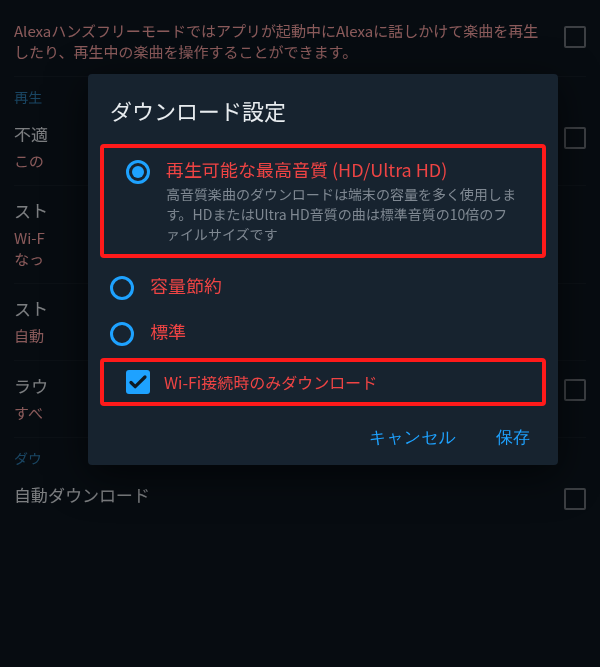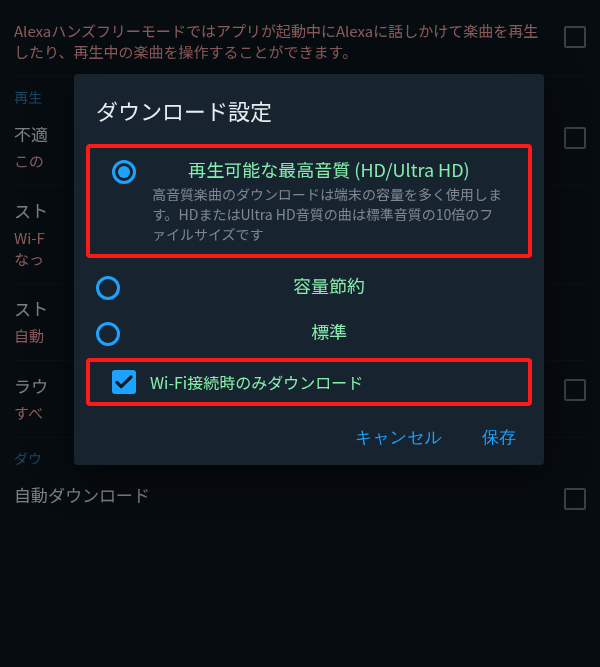--- a/index.html
+++ b/index.html
@@ -21,42 +21,42 @@
       position: absolute; right: 0; top: 18px;
       width: 22px; height: 22px; border: 2px solid #6d747a; border-radius: 2px;
     }
 
     
     .scrim { position: absolute; inset: 0; background: rgba(0,0,0,.45); }
 
     
     .dialog {
       position: absolute;
-      left: 74px; top: 74px;
+      left: 88px; top: 74px;
       width: 470px;
       background: #17232f;
       border-radius: 4px;
       box-shadow: 0 10px 40px rgba(0,0,0,.6);
       padding: 20px 0 8px;
     }
     .dlg-title {
       color: #e8ecef; font-size: 22px; font-weight: 400;
       padding: 0 22px 16px;
     }
     .opt { display: flex; align-items: flex-start; padding: 10px 22px; }
     .radio {
       flex: 0 0 24px; height: 24px; border-radius: 50%;
       border: 3px solid #1ea2ff; margin-right: 16px; margin-top: 2px;
       position: relative;
     }
     .radio.checked::after {
       content: ""; position: absolute; inset: 3px;
       background: #1ea2ff; border-radius: 50%;
     }
-    .opt-label { color: #86efac; font-size: 18px; line-height: 1.3; text-align: center; }
+    .opt-label { color: #ef4444; font-size: 18px; line-height: 1.3; }
     .opt-sub   { color: #7f8892; font-size: 14px; line-height: 1.4; margin-top: 4px; }
     .opt-body  { flex: 1; }
 
     .chk-row { display: flex; align-items: center; padding: 8px 22px; }
     .chk {
       flex: 0 0 24px; height: 24px; border-radius: 3px;
       background: #1ea2ff; margin-right: 14px; position: relative;
     }
     .chk svg { position: absolute; inset: 0; }
 

